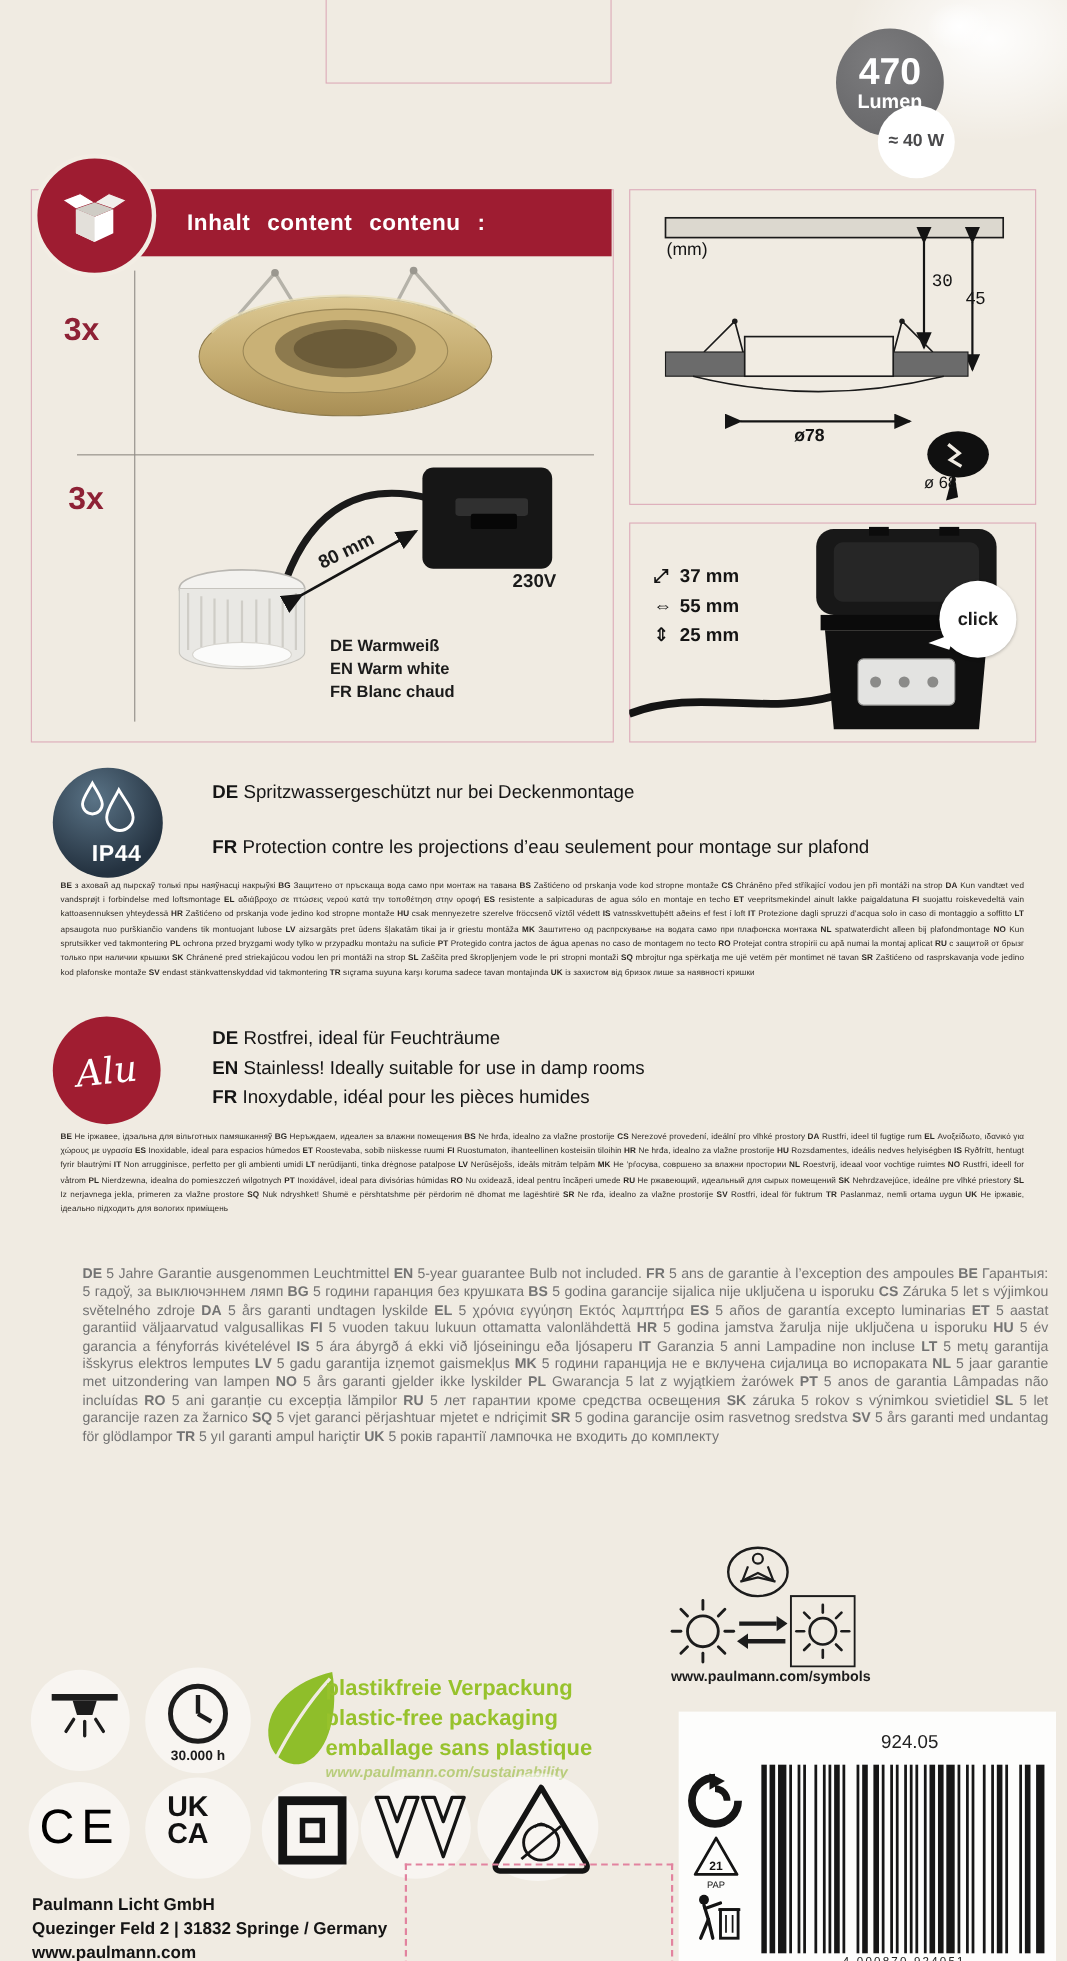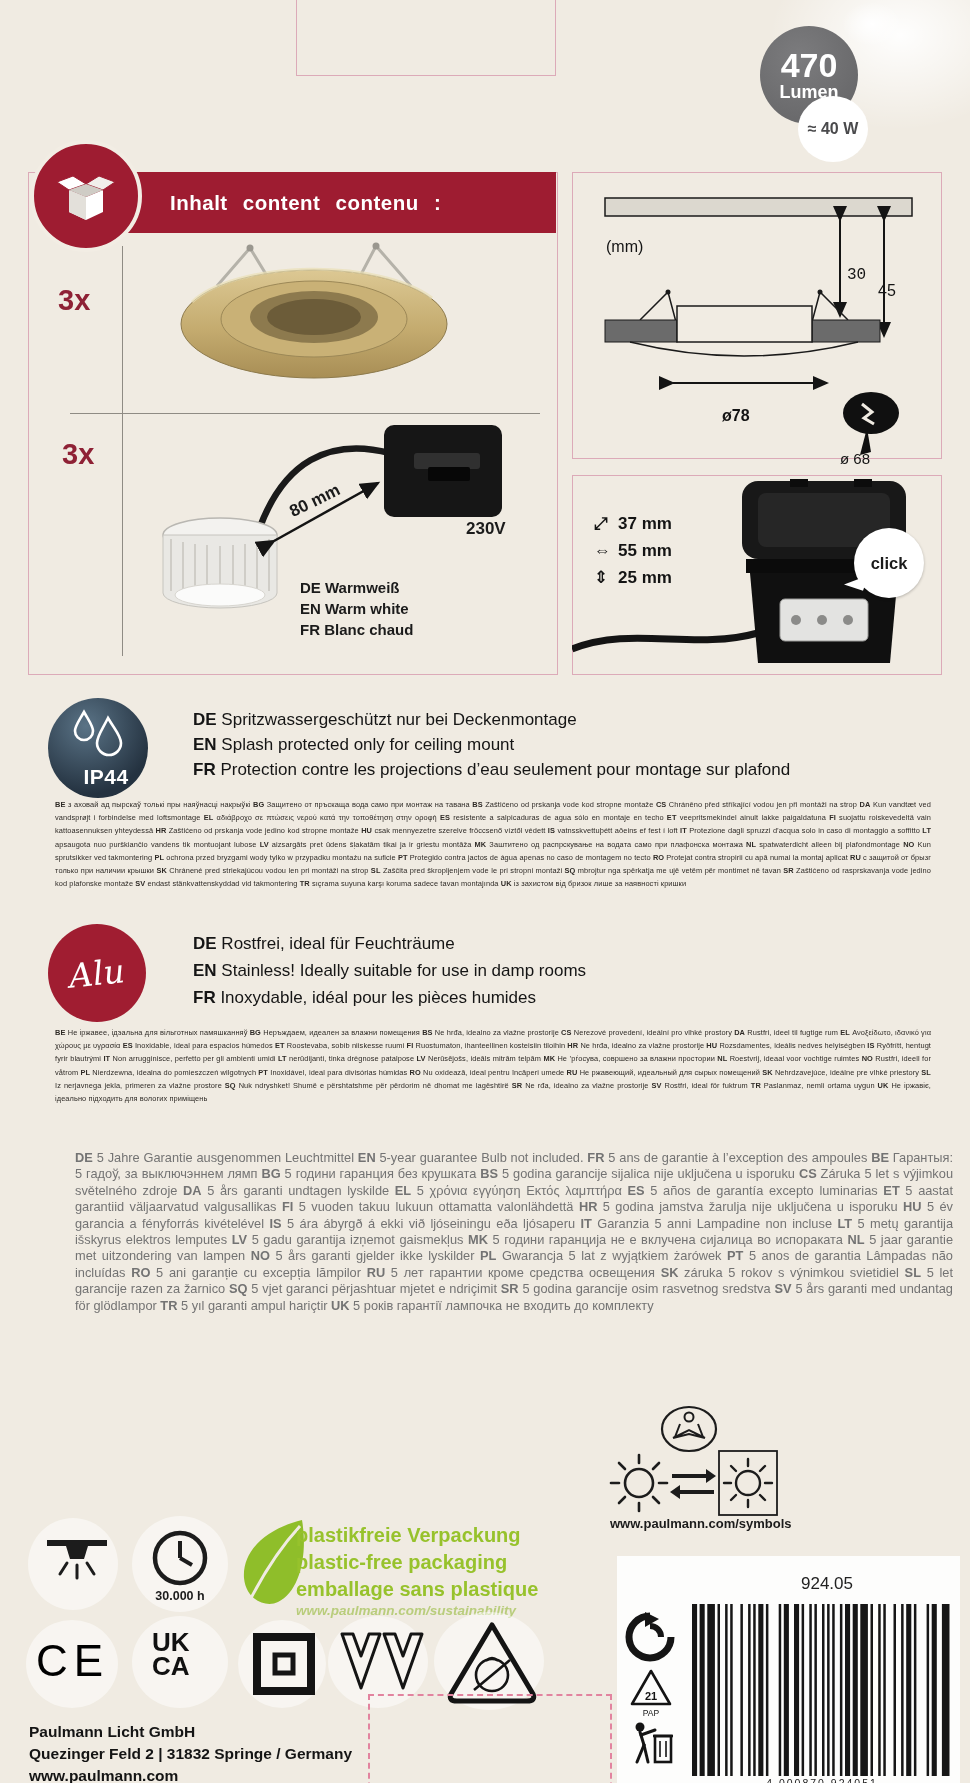--- a/index.html
+++ b/index.html
@@ -10,21 +10,21 @@
   .fine{font-size:7.4px;line-height:13.2px;text-align:justify;color:#2e2a26;letter-spacing:.1px;}
   .guar{font-size:12.8px;line-height:16.4px;text-align:justify;color:#737373;margin-left:20px;}
   .lang-line{font-size:17px;color:#151515;line-height:25px;}
   .lang-line b{font-weight:700;}
   .fine b,.guar b{font-weight:700;}
   .circle{border-radius:50%;}
   .center{display:flex;align-items:center;justify-content:center;}
   .banner{background:#9e1c31;}
   .bannertext{color:#fff;font-weight:700;font-size:20.5px;word-spacing:9px;letter-spacing:.5px;text-align:right;}
   .qty{font-size:29px;font-weight:700;color:#8e2135;}
-  .dimtxt{font-size:16px;color:#141414;margin-top:19px;}
+  .dimtxt{font-size:16px;color:#141414;}
   .jdim{font-size:17px;font-weight:700;color:#141414;line-height:27px;white-space:nowrap;}
   .jdim .ai{display:inline-block;width:24px;font-weight:700;}
   .greenln{font-size:20px;font-weight:700;color:#97c22c;line-height:27px;}
   .greenurl{font-size:13.5px;font-style:italic;color:#b9cd7c;font-weight:700;}
   .oval{background:rgba(255,255,255,.5);border-radius:50%;}
   .footer-line{font-size:15.5px;font-weight:700;line-height:22px;color:#141414;}
   .bubble{background:#fff;border-radius:50%;box-shadow:0 1px 3px rgba(0,0,0,.25);}
   .bubble:after{content:"";position:absolute;left:-8px;bottom:10px;width:0;height:0;
       border-right:20px solid #fff;border-top:16px solid transparent;transform:rotate(18deg);}
   svg{display:block;}
@@ -179,21 +179,20 @@
   <div class="abs circle" style="left:48px;top:698px;width:100px;height:100px;background:radial-gradient(circle at 38% 28%,#5a7386,#243240 72%);">
     <span style="position:absolute;left:18px;top:10px;">
       <svg width="64" height="58" viewBox="0 0 64 58" fill="none" stroke="#ffffff" stroke-width="2.6">
         <path d="M18 4 C13 13 9 18 9 23 a9 9 0 0 0 18 0 C27 18 23 13 18 4 Z"></path>
         <path d="M42 10 C36 22 31 28 31 35 a12 12 0 0 0 24 0 C55 28 49 22 42 10 Z"></path>
       </svg>
     </span>
     <div style="position:absolute;left:16px;right:0;bottom:9px;text-align:center;color:#fff;font-weight:700;font-size:21px;letter-spacing:.5px;">IP44</div>
   </div>
   <div class="abs lang-line" style="left:193px;top:707px;"><b>DE</b> Spritzwassergeschützt nur bei Deckenmontage</div>
-  <div class="abs lang-line" style="left:193px;top:732px;"><b>EN</b> Splash protected only for ceiling mount</div>
   <div class="abs lang-line" style="left:193px;top:757px;"><b>FR</b> Protection contre les projections d’eau seulement pour montage sur plafond</div>
   <div class="abs fine" style="left:55px;top:798px;width:876px;"><b>BE</b> з аховай ад пырскаў толькі пры наяўнасці накрыўкі <b>BG</b> Защитено от пръскаща вода само при монтаж на тавана <b>BS</b> Zaštićeno od prskanja vode kod stropne montaže <b>CS</b> Chráněno před stříkající vodou jen při montáži na strop <b>DA</b> Kun vandtæt ved vandsprøjt i forbindelse med loftsmontage <b>EL</b> αδιάβροχο σε πτώσεις νερού κατά την τοποθέτηση στην οροφή <b>ES</b> resistente a salpicaduras de agua sólo en montaje en techo <b>ET</b> veepritsmekindel ainult lakke paigaldatuna <b>FI</b> suojattu roiskevedeltä vain kattoasennuksen yhteydessä <b>HR</b> Zaštićeno od prskanja vode jedino kod stropne montaže <b>HU</b> csak mennyezetre szerelve fröccsenő víztől védett <b>IS</b> vatnsskvettuþétt aðeins ef fest í loft <b>IT</b> Protezione dagli spruzzi d’acqua solo in caso di montaggio a soffitto <b>LT</b> apsaugota nuo purškiančio vandens tik montuojant lubose <b>LV</b> aizsargāts pret ūdens šļakatām tikai ja ir griestu montāža <b>MK</b> Заштитено од распрскување на водата само при плафонска монтажа <b>NL</b> spatwaterdicht alleen bij plafondmontage <b>NO</b> Kun sprutsikker ved takmontering <b>PL</b> ochrona przed bryzgami wody tylko w przypadku montażu na suficie <b>PT</b> Protegido contra jactos de água apenas no caso de montagem no tecto <b>RO</b> Protejat contra stropirii cu apă numai la montaj aplicat <b>RU</b> с защитой от брызг только при наличии крышки <b>SK</b> Chránené pred striekajúcou vodou len pri montáži na strop <b>SL</b> Zaščita pred škropljenjem vode le pri stropni montaži <b>SQ</b> mbrojtur nga spërkatja me ujë vetëm për montimet në tavan <b>SR</b> Zaštićeno od rasprskavanja vode jedino kod plafonske montaže <b>SV</b> endast stänkvattenskyddad vid takmontering <b>TR</b> sıçrama suyuna karşı koruma sadece tavan montajında <b>UK</b> із захистом від бризок лише за наявності кришки</div>
 
   <div class="abs circle center" style="left:48px;top:924px;width:98px;height:98px;background:#a01d31;">
     <span style="color:#fff;font-family:'DejaVu Serif',serif;font-style:italic;font-size:33px;transform:rotate(-6deg);">Alu</span>
   </div>
   <div class="abs lang-line" style="left:193px;top:931px;"><b>DE</b> Rostfrei, ideal für Feuchträume</div>
   <div class="abs lang-line" style="left:193px;top:958px;"><b>EN</b> Stainless! Ideally suitable for use in damp rooms</div>
   <div class="abs lang-line" style="left:193px;top:985px;"><b>FR</b> Inoxydable, idéal pour les pièces humides</div>
   <div class="abs fine" style="left:55px;top:1026px;width:876px;"><b>BE</b> Не іржавее, ідэальна для вільготных памяшканняў <b>BG</b> Неръждаем, идеален за влажни помещения <b>BS</b> Ne hrđa, idealno za vlažne prostorije <b>CS</b> Nerezové provedení, ideální pro vlhké prostory <b>DA</b> Rustfri, ideel til fugtige rum <b>EL</b> Ανοξείδωτο, ιδανικό για χώρους με υγρασία <b>ES</b> Inoxidable, ideal para espacios húmedos <b>ET</b> Roostevaba, sobib niiskesse ruumi <b>FI</b> Ruostumaton, ihanteellinen kosteisiin tiloihin <b>HR</b> Ne hrđa, idealno za vlažne prostorije <b>HU</b> Rozsdamentes, ideális nedves helyiségben <b>IS</b> Ryðfrítt, hentugt fyrir blautrými <b>IT</b> Non arrugginisce, perfetto per gli ambienti umidi <b>LT</b> nerūdijanti, tinka drėgnose patalpose <b>LV</b> Nerūsējošs, ideāls mitrām telpām <b>MK</b> Не ’рѓосува, совршено за влажни простории <b>NL</b> Roestvrij, ideaal voor vochtige ruimtes <b>NO</b> Rustfri, ideell for våtrom <b>PL</b> Nierdzewna, idealna do pomieszczeń wilgotnych <b>PT</b> Inoxidável, ideal para divisórias húmidas <b>RO</b> Nu oxidează, ideal pentru încăperi umede <b>RU</b> Не ржавеющий, идеальный для сырых помещений <b>SK</b> Nehrdzavejúce, ideálne pre vlhké priestory <b>SL</b> Iz nerjavnega jekla, primeren za vlažne prostore <b>SQ</b> Nuk ndryshket! Shumë e përshtatshme për përdorim në dhomat me lagështirë <b>SR</b> Ne rđa, idealno za vlažne prostorije <b>SV</b> Rostfri, ideal för fuktrum <b>TR</b> Paslanmaz, nemli ortama uygun <b>UK</b> Не іржавіє, ідеально підходить для вологих приміщень</div>

